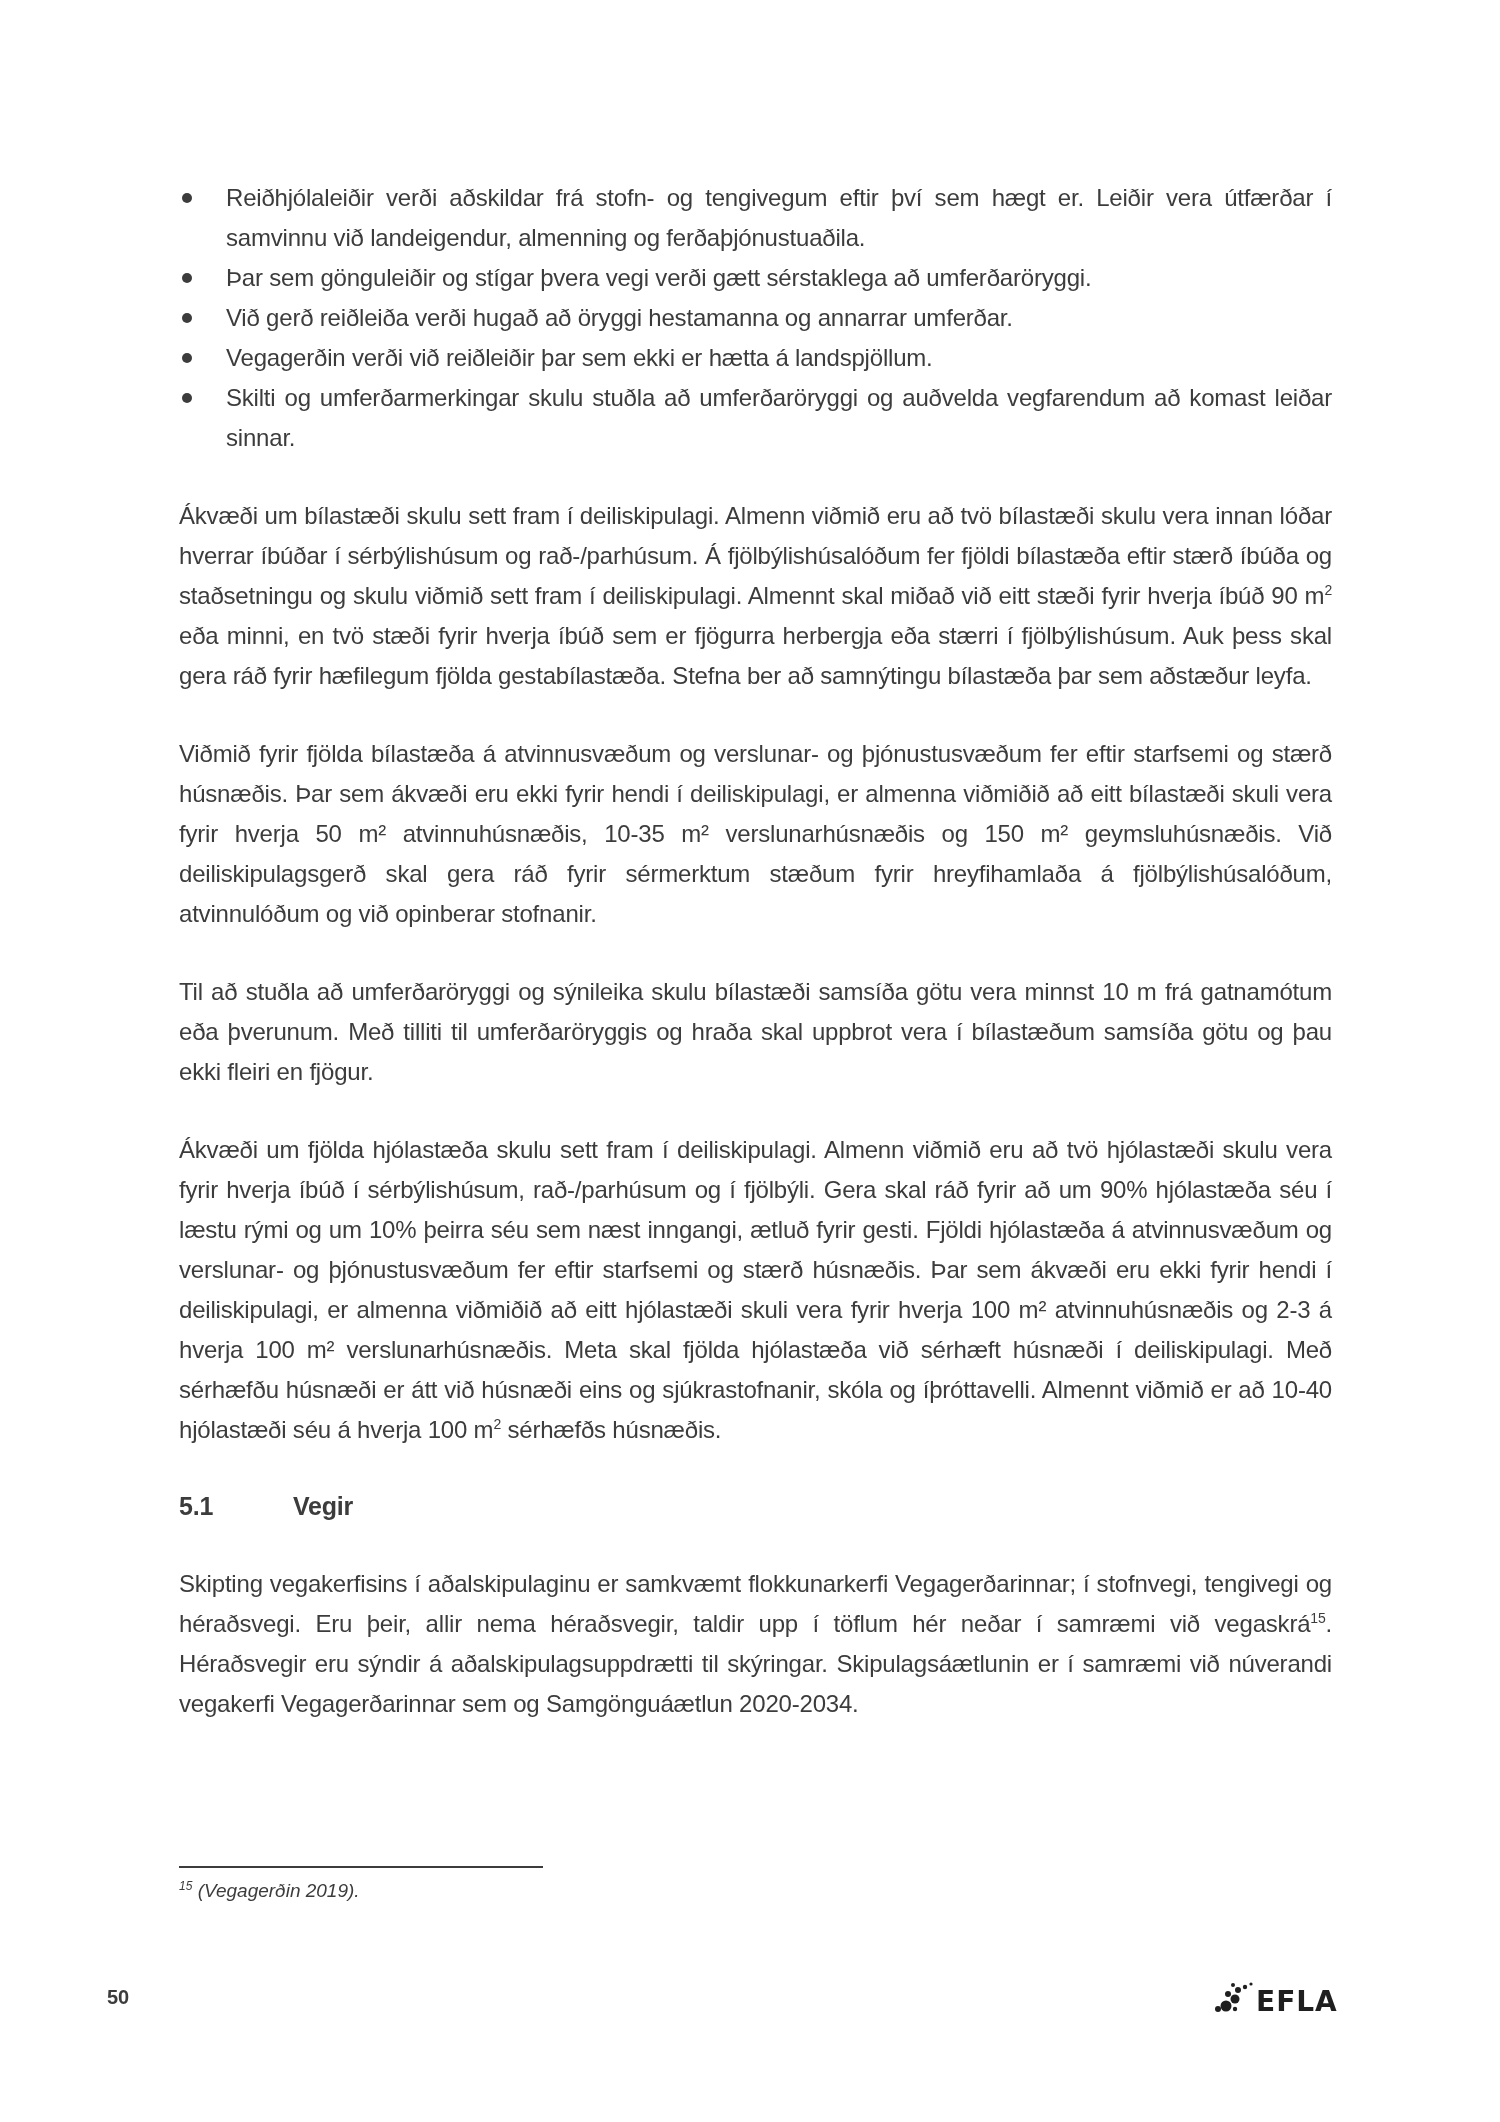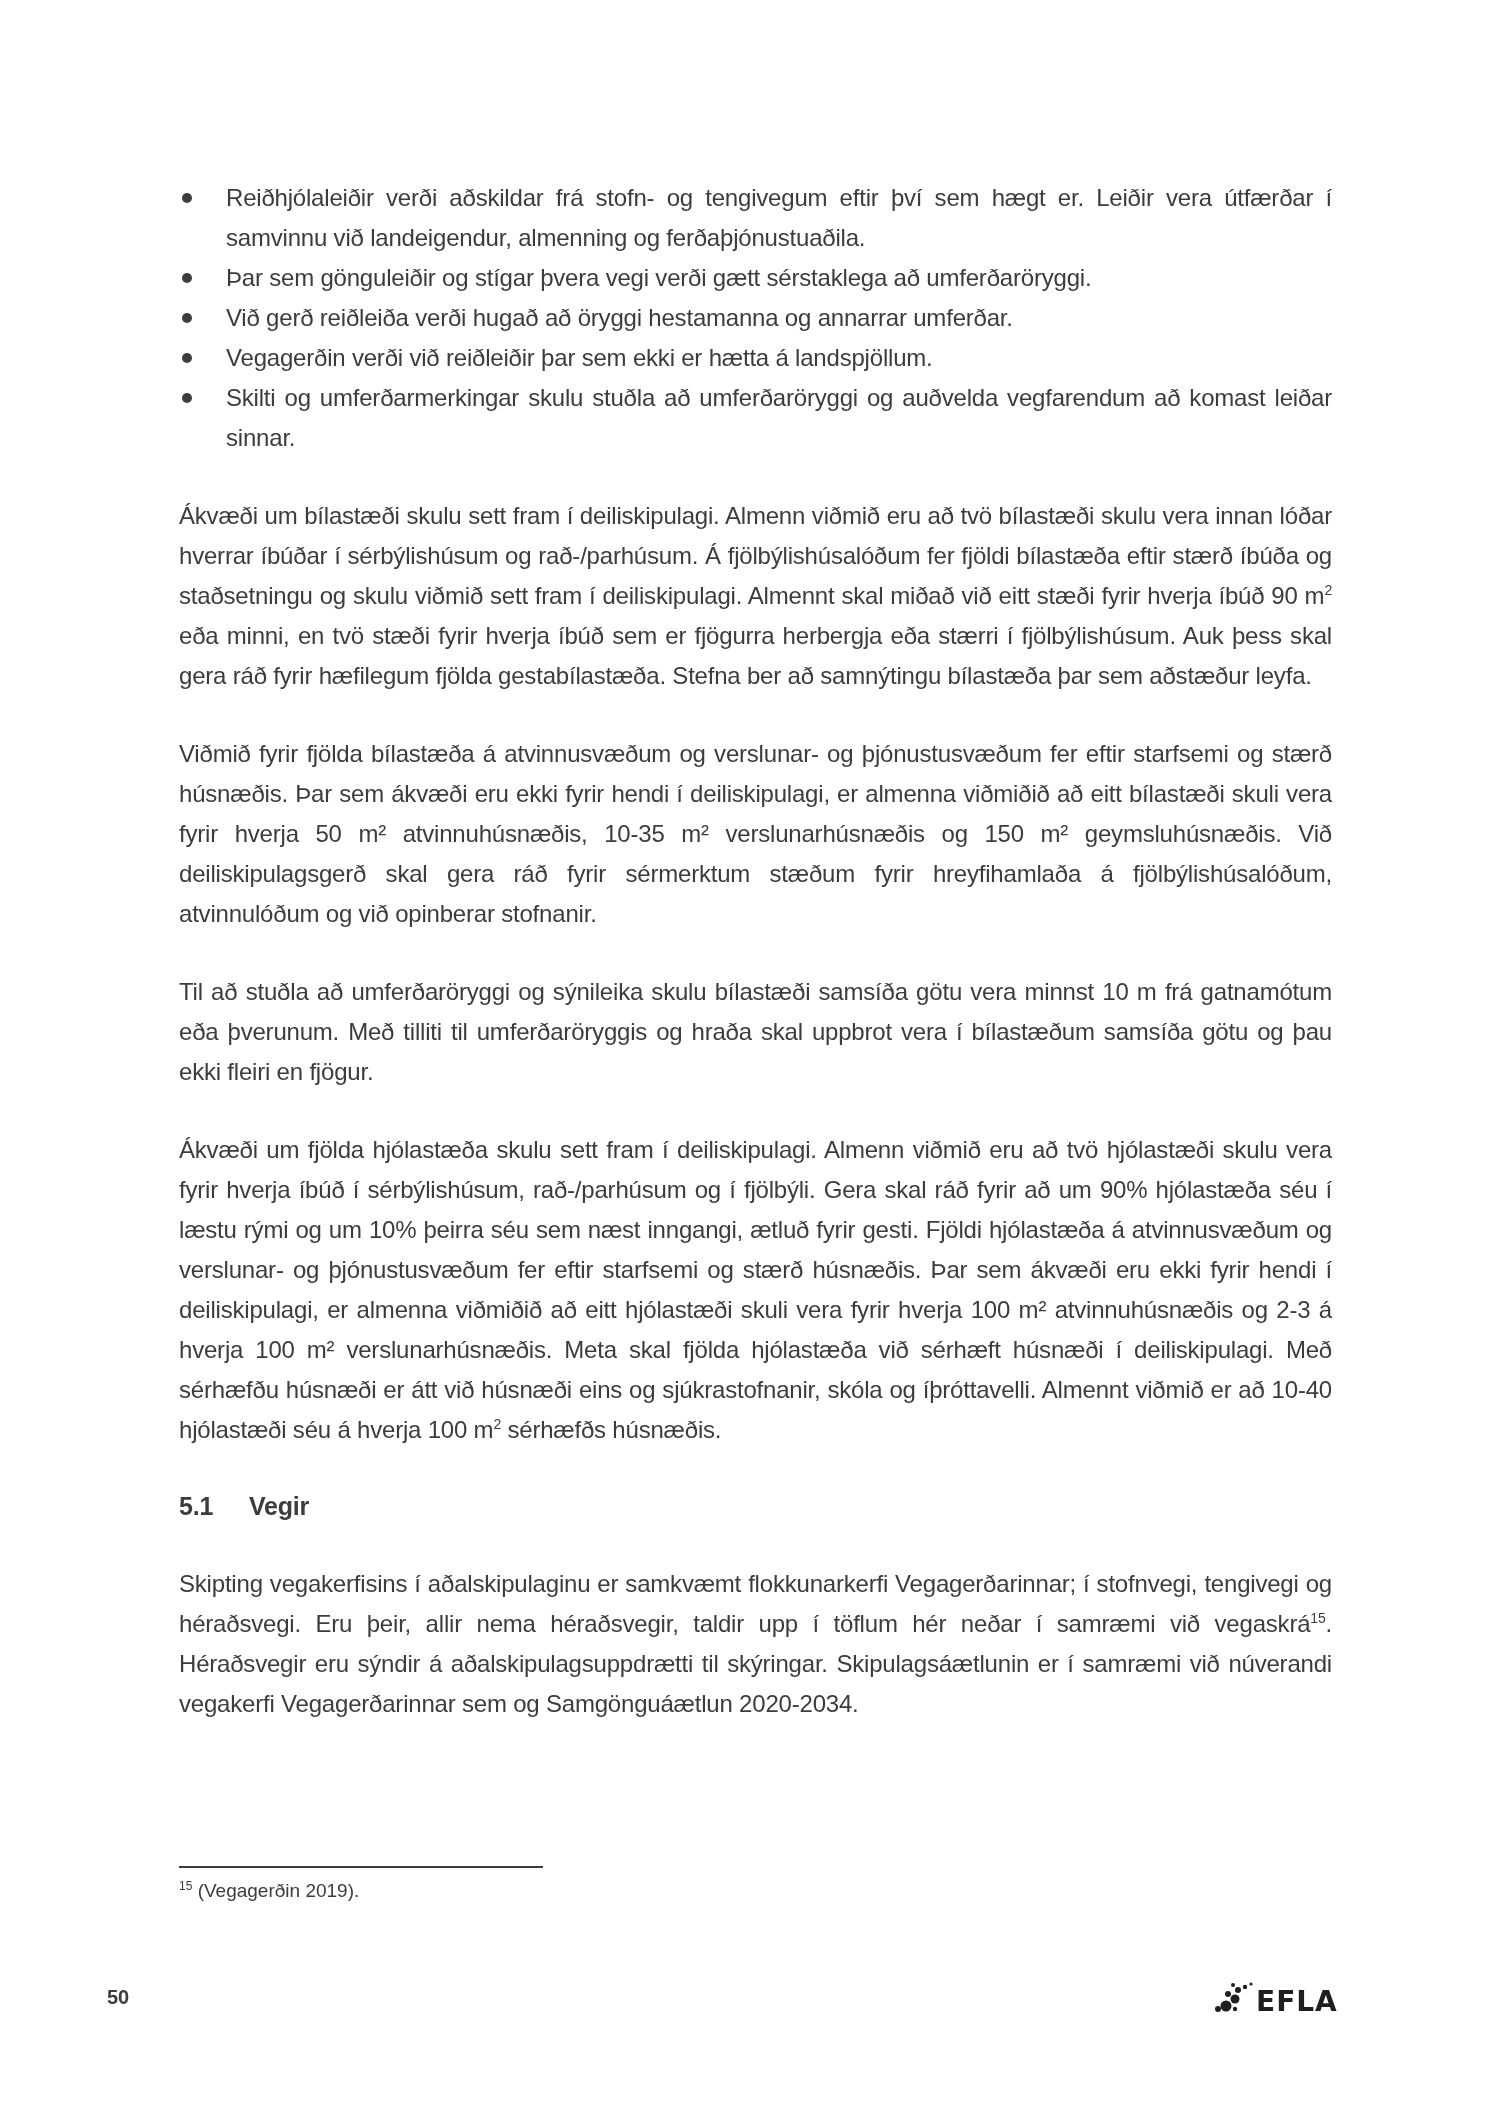--- a/index.html
+++ b/index.html
@@ -22,29 +22,30 @@
     h3.subhead {
       font-size: 24px; font-weight: bold; margin: 34px 0 0 0; line-height: 40px;
     }
     p.body {
       margin: 0; text-align: justify;
     }
     p.gap { margin-top: 38px; }
     h2.section {
       font-size: 25px; font-weight: bold; margin: 36px 0 0 0; line-height: 40px;
       display: flex;
+      gap: 44px;
     }
     h2.section .num { width: 70px; }
     sup { font-size: 14px; line-height: 0; vertical-align: super; }
     .footnote-rule {
       position: absolute; left: 179px; top: 1866px; width: 364px; height: 2px;
       background: #3c3c3c;
     }
     .footnote {
-      position: absolute; left: 179px; top: 1878px; font-size: 19px; line-height: 26px;
+      position: absolute; left: 179px; top: 1878px; font-size: 19px; line-height: 26px; font-style: italic;
     }
     .footnote sup { font-size: 12px; }
     .page-number {
       position: absolute; left: 107px; top: 1986px; font-size: 20px; font-weight: bold;
     }
     .logo {
       position: absolute; left: 1214px; top: 1976px; width: 130px; height: 40px;
       display: flex; align-items: flex-end;
     }
     .logo svg { display: block; }

